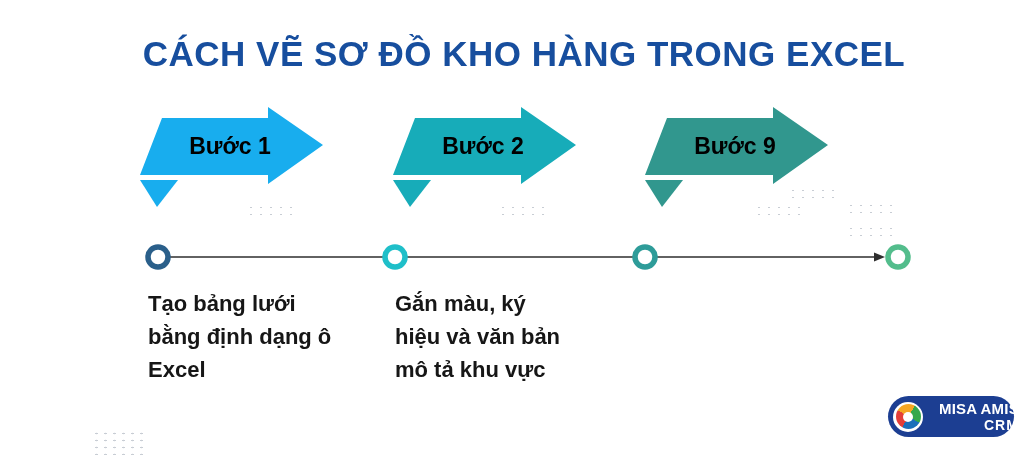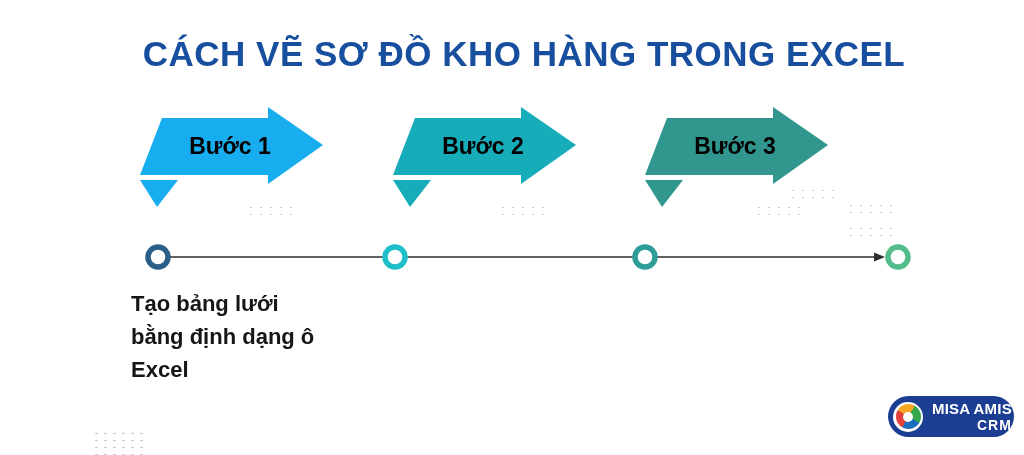--- a/index.html
+++ b/index.html
@@ -16,39 +16,39 @@
   .arrow-group svg { display:block; width:195px; height:112px; }
   .step-label {
     position:absolute; left:25px; top:31px; width:140px; text-align:center;
     font-size:23px; font-weight:700; color:#000000; line-height:30px;
   }
   .timeline { position:absolute; left:140px; top:240px; width:780px; height:34px; }
   .desc {
     position:absolute; top:287px; margin:0; font-size:22px; font-weight:700;
     color:#161616; line-height:33px;
   }
-  .desc.d1 { left:131px; width:185px; }
+  .desc.d1 { left:148px; width:185px; }
   .desc.d2 { left:395px; width:172px; }
   .desc.d3 { left:645px; width:180px; }
   .logo {
     position:absolute; left:888px; top:396px; width:126px; height:41px;
     background:#1C3E92; border-radius:21px; display:flex; align-items:center;
     box-sizing:border-box; padding-left:5px;
   }
   .logo-icon {
     width:30px; height:30px; border-radius:50%; background:#ffffff; flex:0 0 auto;
     display:flex; align-items:center; justify-content:center;
   }
   .logo-swirl {
     width:25px; height:25px; border-radius:50%;
     background:conic-gradient(from 210deg,#E43F39 0 25%,#F5A623 25% 50%,#35A84C 50% 75%,#1B6FBA 75% 100%);
     display:flex; align-items:center; justify-content:center;
   }
   .logo-hole { width:10px; height:10px; border-radius:50%; background:#ffffff; }
-  .logo-text-wrap { display:flex; flex-direction:column; margin-left:9px; line-height:1; }
+  .logo-text-wrap { display:flex; flex-direction:column; margin-left:16px; line-height:1; }
   .logo-brand { color:#ffffff; font-size:15px; font-weight:800; letter-spacing:.2px; white-space:nowrap; }
   .logo-sub { color:#ffffff; font-size:14px; font-weight:700; align-self:flex-end; margin-top:2px; letter-spacing:1px; }
   .dots {
     position:absolute;
     background-image:radial-gradient(#c8cdd4 1px, transparent 1.35px);
     background-size:10px 7px;
   }
   .dots.big { background-size:9px 7px; }
 </style>
 </head>
@@ -72,33 +72,34 @@
       <path d="M5,80 L43,80 L22,107 Z" fill="#17ACB9"></path>
     </svg>
     <span class="step-label">Bước 2</span>
   </div>
 
   <div class="arrow-group" style="left:640px">
     <svg viewBox="0 0 195 112">
       <path d="M27,18 L133,18 L133,7 L188,45 L133,84 L133,75 L5,75 Z" fill="#31978E"></path>
       <path d="M5,80 L43,80 L22,107 Z" fill="#31978E"></path>
     </svg>
-    <span class="step-label">Bước 3</span>
+    <span class="step-label">Bước 9</span>
   </div>
 
   <svg class="timeline" viewBox="0 0 780 34">
     <line x1="18" y1="17" x2="736" y2="17" stroke-width="1.6" stroke="#2E2E2E"></line>
     <path d="M734,12.5 L745,17 L734,21.5 Z" fill="#2E2E2E"></path>
     <circle cx="18" cy="17" r="10" fill="#ffffff" stroke-width="5.5" stroke="#2A5F8A"></circle>
     <circle cx="255" cy="17" r="10" fill="#ffffff" stroke-width="5.5" stroke="#1FBFC9"></circle>
     <circle cx="505" cy="17" r="10" fill="#ffffff" stroke-width="5.5" stroke="#2E9C99"></circle>
     <circle cx="758" cy="17" r="10" fill="#ffffff" stroke-width="5.5" stroke="#53BD8C"></circle>
   </svg>
 
   <p class="desc d1">Tạo bảng lưới bằng định dạng ô Excel</p>
+  <p class="desc d2">Gắn màu, ký hiệu và văn bản mô tả khu vực</p>
 
   <div class="dots" style="left:246px; top:204px; width:48px; height:15px;"></div>
   <div class="dots" style="left:498px; top:204px; width:48px; height:15px;"></div>
   <div class="dots" style="left:788px; top:187px; width:52px; height:15px;"></div>
   <div class="dots" style="left:754px; top:204px; width:52px; height:15px;"></div>
   <div class="dots" style="left:846px; top:202px; width:52px; height:15px;"></div>
   <div class="dots" style="left:846px; top:225px; width:52px; height:15px;"></div>
   <div class="dots big" style="left:92px; top:430px; width:52px; height:25px;"></div>
 
   <div class="logo">

